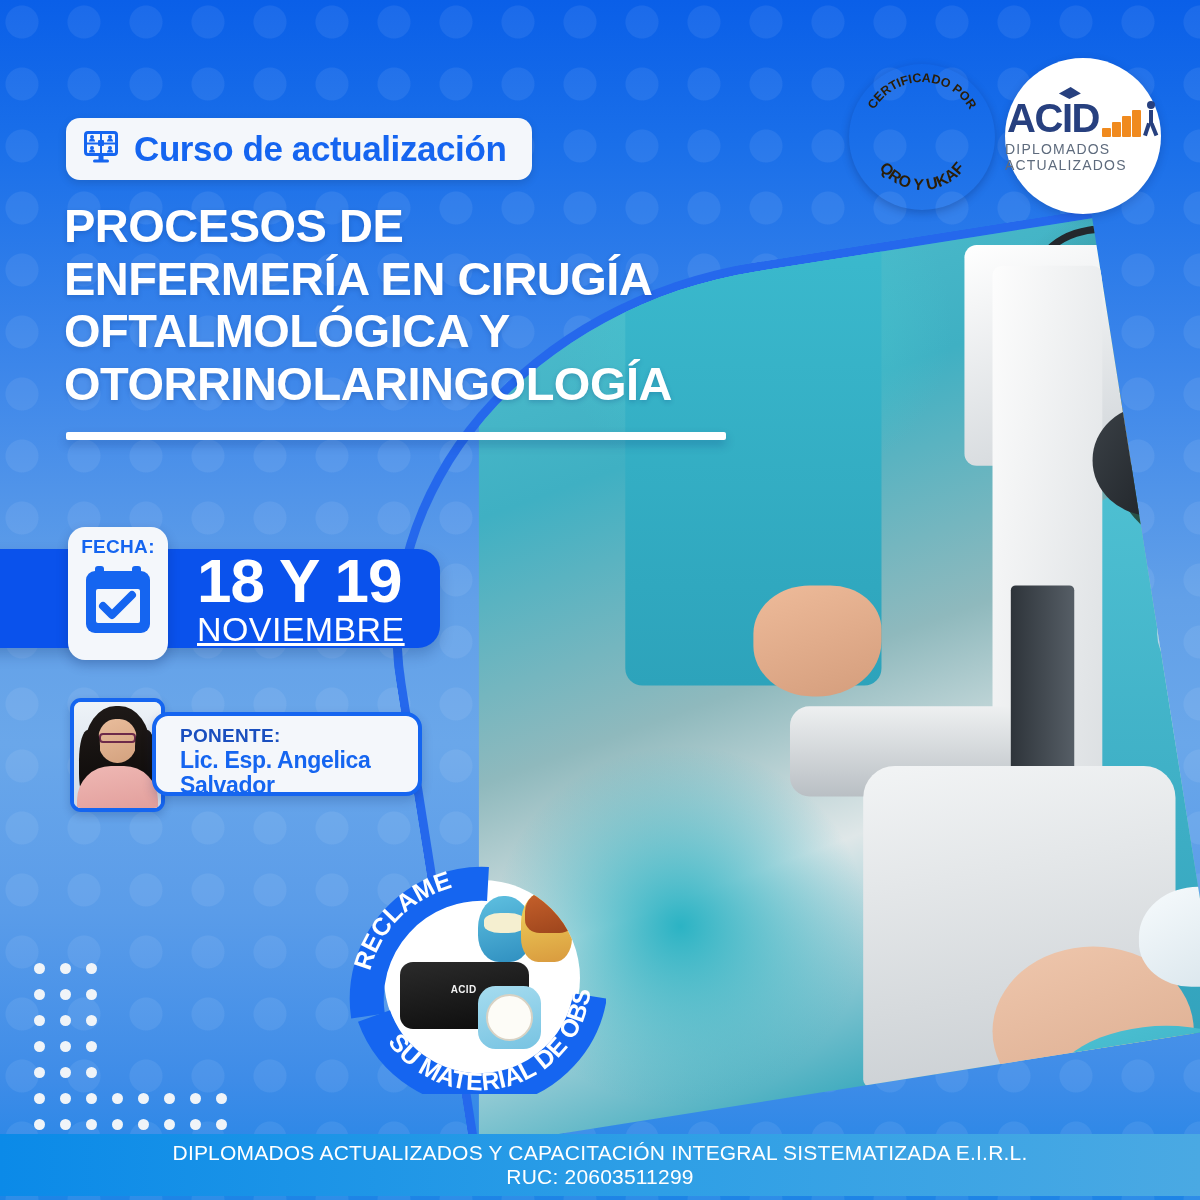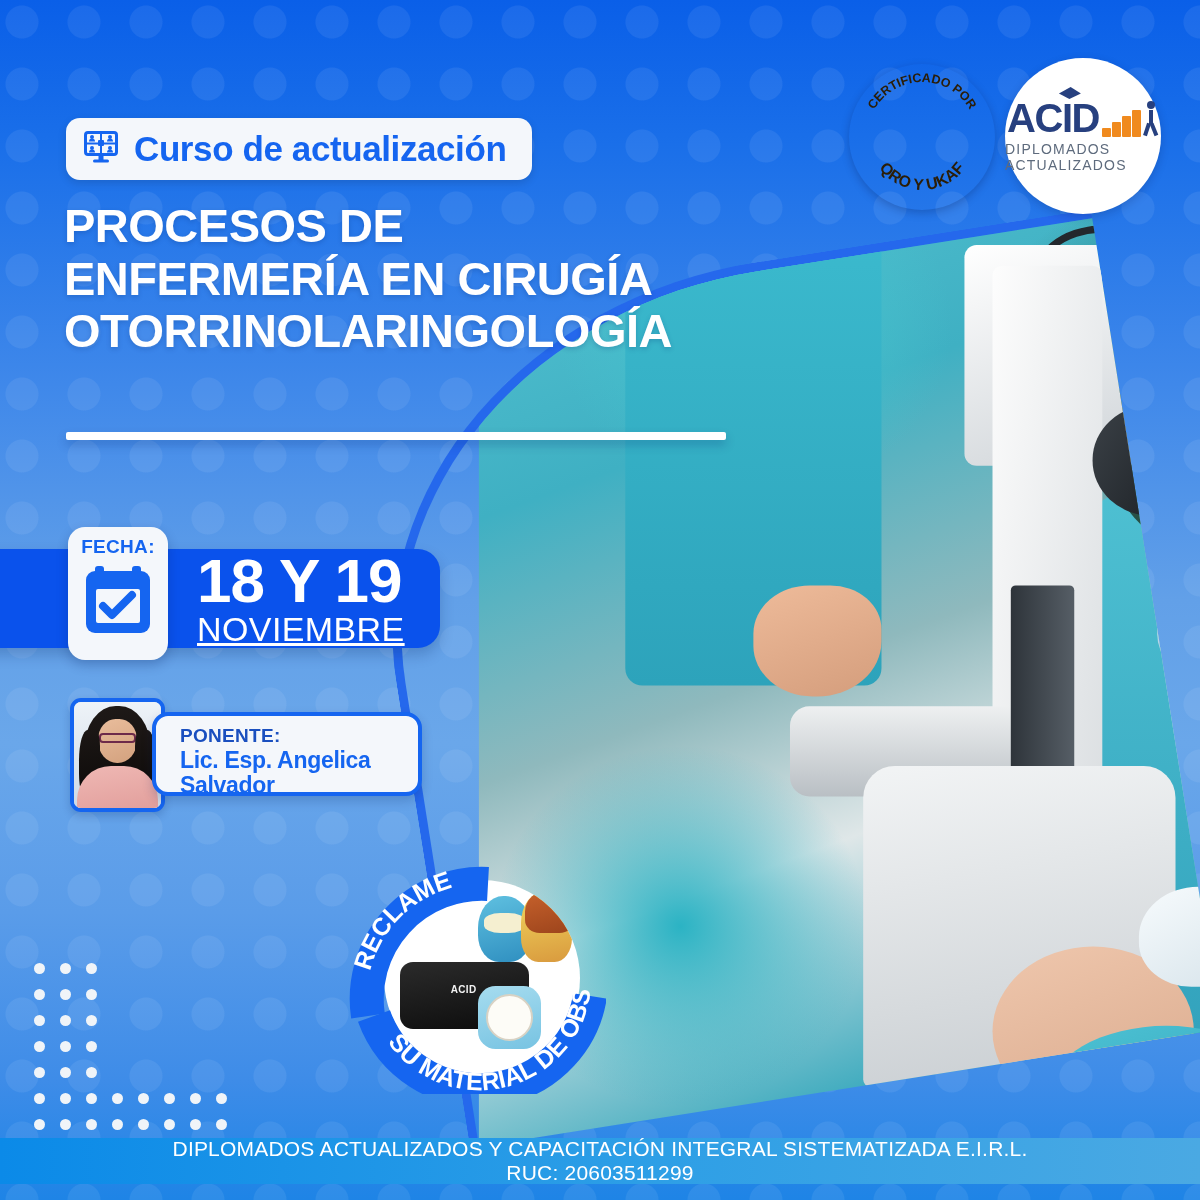--- a/index.html
+++ b/index.html
@@ -416,22 +416,22 @@
     position:absolute; top:22px; left:9px; width:4px; height:13px;
     background:#27407f; transform:rotate(-22deg);
   }
   .acid-sub {
     font-size:14px; color:#5e6b7d; letter-spacing:1.2px;
     margin-top:4px; font-weight:normal;
   }
 
   
   .footer {
-    position:absolute; left:0; bottom:16px;
-    width:1200px; height:46px;
+    position:absolute; left:0; bottom:4px;
+    width:1200px; height:62px;
     background:linear-gradient(90deg,#0b8ae8 0%, #2e9fe6 55%, #4aa9e3 100%);
     display:flex; flex-direction:column;
     align-items:center; justify-content:center;
     color:#ffffff;
     text-align:right;
   }
   .footer-line1 { font-size:21px; letter-spacing:0.2px; }
   .footer-line2 { font-size:21px; letter-spacing:0.2px; }
 </style>
 </head>
@@ -482,20 +482,21 @@
         <rect x="14.5" y="25" width="5" height="4" fill="#1565f0"></rect>
         <rect x="9" y="28.5" width="16" height="3" rx="1.5" fill="#1565f0"></rect>
       </svg>
     </span>
     <span class="pill-label">Curso de actualización</span>
   </div>
 
   <div class="title">
     <div>PROCESOS DE</div>
     <div>ENFERMERÍA EN CIRUGÍA</div>
+    <div>OFTALMOLÓGICA Y</div>
     <div>OTORRINOLARINGOLOGÍA</div>
   </div>
   <div class="rule"></div>
 
   <div class="date-band"></div>
   <div class="date-card">
     <span class="fecha-label">FECHA:</span>
     <span class="cal-icon">
       <svg width="70" height="74" viewBox="0 0 70 74">
         <rect x="12" y="3" width="9" height="12" rx="3" fill="#1565f0"></rect>

